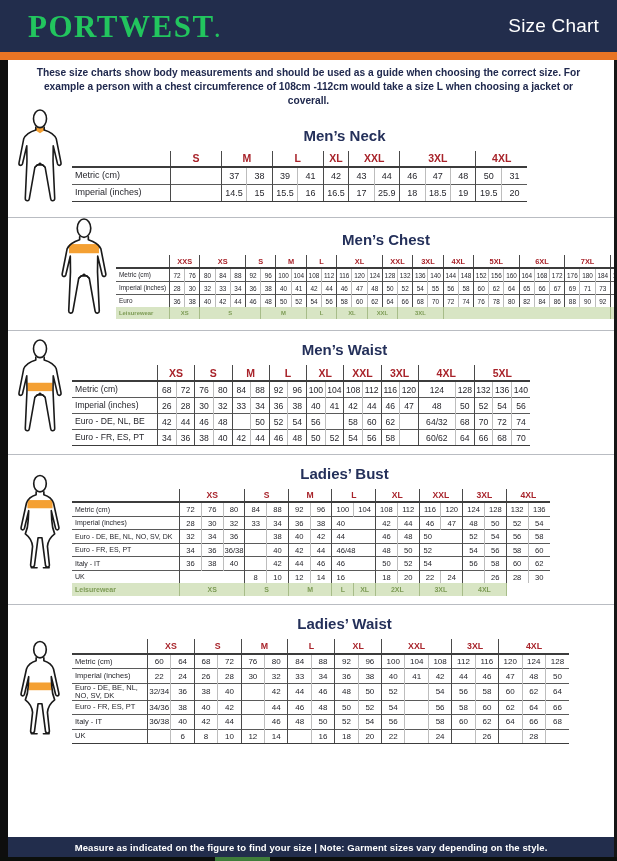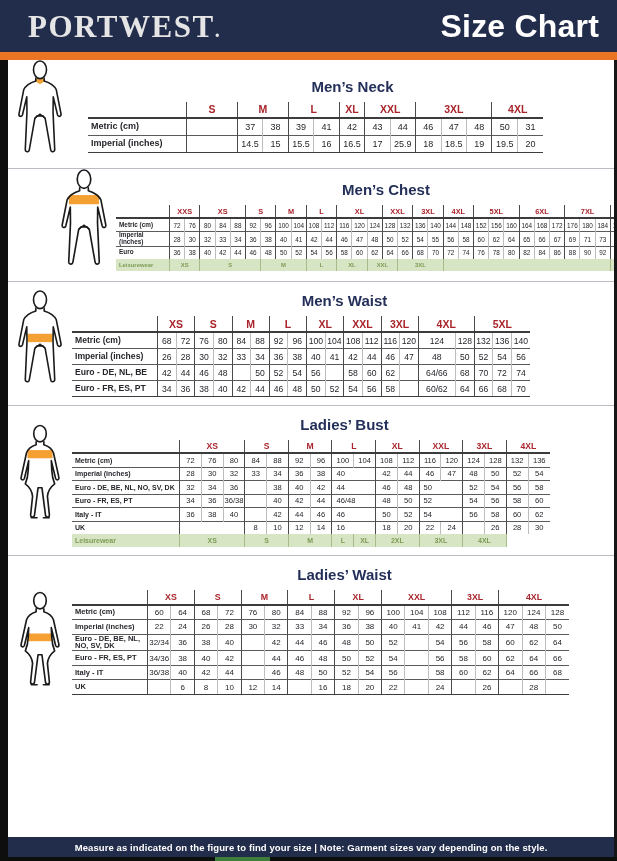--- a/index.html
+++ b/index.html
@@ -7,42 +7,42 @@
         font-family:"Liberation Sans",sans-serif;}
   
   .strip-left{position:absolute;left:0;top:60px;width:8px;height:801px;background:#0e0e0e;z-index:5;}
   .strip-right{position:absolute;right:0;top:60px;width:3px;height:801px;background:#161616;z-index:5;}
   .strip-bottom{position:absolute;left:0;bottom:0;width:617px;height:4px;background:#0c0f0c;z-index:6;}
   .strip-bottom .green-seg{position:absolute;left:215px;top:0;width:55px;height:4px;background:#3f7d3a;}
 
   
   .hdr{height:52px;background:var(--navy);display:flex;align-items:center;justify-content:space-between;
        padding:0 18px 0 28px;box-sizing:border-box;}
-  .logo{color:#e5e5e5;font-family:"Liberation Serif",serif;font-weight:bold;font-size:31px;letter-spacing:1.5px;line-height:1;}
+  .logo{color:#22c55e;font-family:"Liberation Serif",serif;font-weight:bold;font-size:31px;letter-spacing:1.5px;line-height:1;}
   .logo .dot{font-size:20px;}
-  .hdr-title{color:#fff;font-weight:bold;font-size:32px;letter-spacing:.2px;}
+  .hdr-title{color:#fff;font-weight:normal;font-size:19px;letter-spacing:.2px;}
   .orange-bar{height:8px;background:var(--orange);}
 
   .intro{max-width:560px;margin:6px auto 2px auto;text-align:center;color:#20294e;
          font-weight:bold;font-size:10.2px;line-height:1.35;}
 
   
   .content{margin-left:8px;}
   .section{display:flex;align-items:center;}
   .section + .section .sec-inner{border-top:1px solid #b9bcc2;}
   .sec-fig{width:64px;flex:0 0 64px;display:flex;justify-content:center;}
   .sec-main{flex:1;padding-top:4px;}
   .sec-title{text-align:center;color:#24305a;font-weight:bold;font-size:15px;margin:6px 0 7px 0;width:100%;}
   .sec-wrap{display:flex;align-items:center;width:100%;}
 
   
   table.szt{border-collapse:collapse;table-layout:fixed;margin-bottom:8px;}
   table.szt td, table.szt th{padding:0;white-space:nowrap;text-align:center;vertical-align:middle;
       color:#26262c;font-weight:normal;border-left:1px solid #bdbdbd;border-top:1px solid #5a5a5a;height:var(--rh,14px);}
-  table.szt .lbl{text-align:left;padding-left:3px;border-left:none;white-space:normal;line-height:1.05;font-weight:bold;}
+  table.szt .lbl{text-align:left;padding-left:3px;border-left:none;white-space:normal;line-height:1.05;}
   table.szt tr.szrow th{border-top:none;border-left:none;border-bottom:2px solid #3c3c3c;
       color:var(--red);font-weight:bold;font-size:var(--szfs,10px);height:var(--szh,14px);}
   table.szt tr.szrow th.sz{border-left:1px solid #4a4a4a;}
   table.szt tr.szrow th.corner{border-bottom:2px solid #3c3c3c;}
   table.szt td.gb{border-left:1px solid #4a4a4a;}
   table.szt tr:last-child td, table.szt tr:last-child th{border-bottom:1.5px solid #3c3c3c;}
   table.szt td.al{text-align:left;padding-left:4px;}
   
   table.szt tr.leisure td, table.szt tr.leisure th{background:var(--leisure-bg);color:var(--leisure-green);
       font-weight:bold;border-top:none;border-bottom:none !important;border-left:1px solid #a7bc89;font-size:.92em;}
@@ -72,25 +72,26 @@
 <body>
 
 <div class="page" style="--navy: #222d4c; --orange: #e87424; --red: #a8232a; --leisure-green: #7d9b55; --leisure-bg: #d8e5c4;">
 
   <div class="hdr">
     <div class="logo"><span>PORTWEST</span><span class="dot">.</span></div>
     <div class="hdr-title">Size Chart</div>
   </div>
   <div class="orange-bar"></div>
 
+  <div class="intro">These size charts show body measurements and should be used as a guide when choosing the correct size. For example a person with a chest circumference of 108cm -112cm would take a size L when choosing a jacket or coverall.</div>
 
   <div class="content">
 
     <div class="section">
-      <div class="sec-inner sec-wrap" style="width:100%;gap:16px;">
+      <div class="sec-inner sec-wrap" style="width:100%;">
         <div class="sec-fig">
           <svg class="fig" width="62" height="108" viewBox="0 0 64 116">
             <polygon points="27.5,20 36.5,20 36.5,23 32,26 27.5,23" fill="#f4a033"></polygon>
             <path d="M27.5 19.5 L27.5 22.5 C21 24.5 16.5 27.5 14.5 32 L9.5 57.5 C8.8 60.8 12.3 61.8 13.2 58.8 L17.8 39.5 L18 56 L16.2 96 C16 99 20 99.5 20.5 96.5 L26.5 62.5 L29 60 L35 60 L37.5 62.5 L43.5 96.5 C44 99.5 48 99 47.8 96 L46 56 L46.2 39.5 L50.8 58.8 C51.7 61.8 55.2 60.8 54.5 57.5 L49.5 32 C47.5 27.5 43 24.5 36.5 22.5 L36.5 19.5" fill="none" stroke="#1a1a1a" stroke-width="1.7" stroke-linejoin="round" stroke-linecap="round"></path>
             <ellipse cx="32" cy="10.5" rx="7" ry="9.5" fill="none" stroke="#1a1a1a" stroke-width="1.7"></ellipse>
             <path d="M26.5 62.5 L32 58 L37.5 62.5" fill="none" stroke="#1a1a1a" stroke-width="1.4"></path>
           </svg>
         </div>
         <div class="sec-main">
           <div class="sec-title">Men’s Neck</div>
@@ -376,21 +377,21 @@
                   <td colspan="1" class="gb "></td>
                   <td colspan="1" class="">50</td>
                   <td colspan="1" class="gb ">52</td>
                   <td colspan="1" class="">54</td>
                   <td colspan="1" class="gb ">56</td>
                   <td colspan="1" class=""></td>
                   <td colspan="1" class="gb ">58</td>
                   <td colspan="1" class="">60</td>
                   <td colspan="1" class="gb ">62</td>
                   <td colspan="1" class=""></td>
-                  <td colspan="2" class="gb ">64/66</td>
+                  <td colspan="2" class="gb ">64/32</td>
                   <td colspan="1" class="">68</td>
                   <td colspan="1" class="gb ">70</td>
                   <td colspan="1" class="">72</td>
                   <td colspan="1" class="">74</td>
                 </tr>
                 <tr>
                   <th class="lbl">Euro - FR, ES, PT</th>
                   <td colspan="1" class="gb ">34</td>
                   <td colspan="1" class="">36</td>
                   <td colspan="1" class="gb ">38</td>

